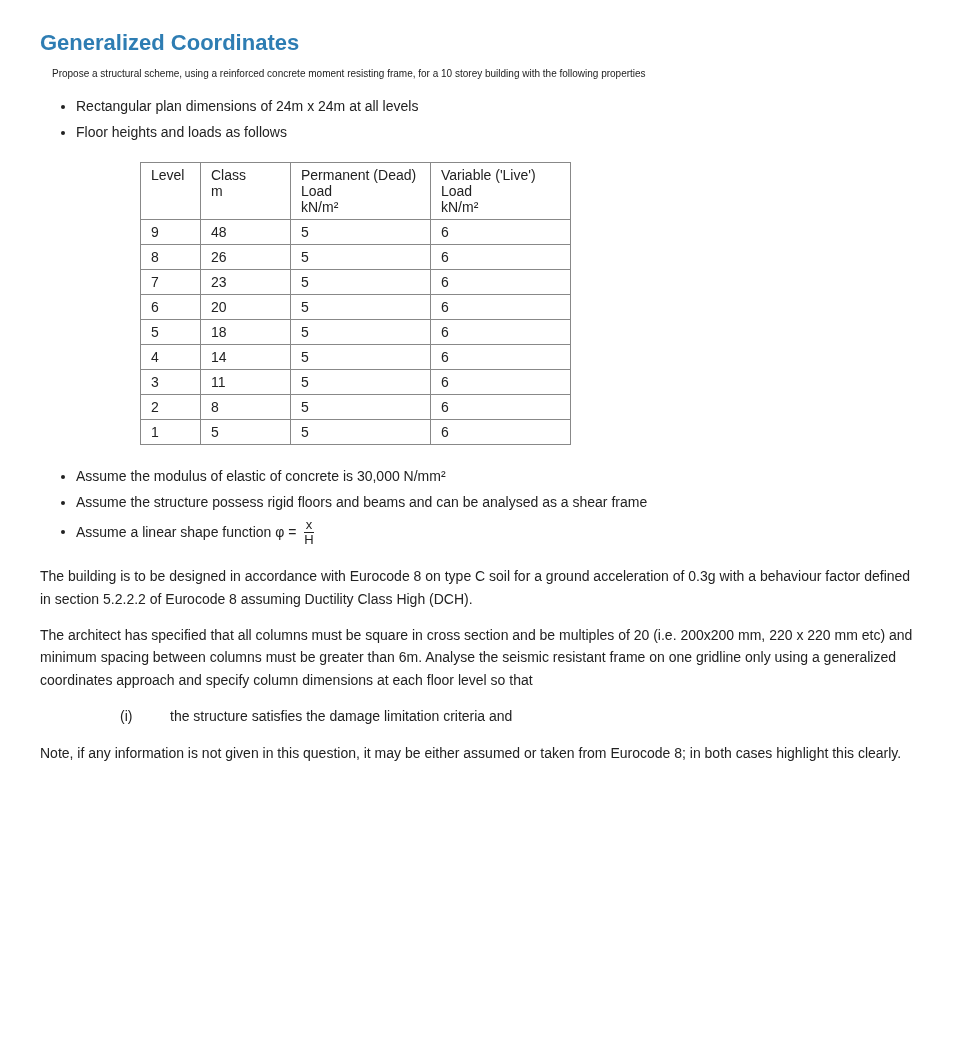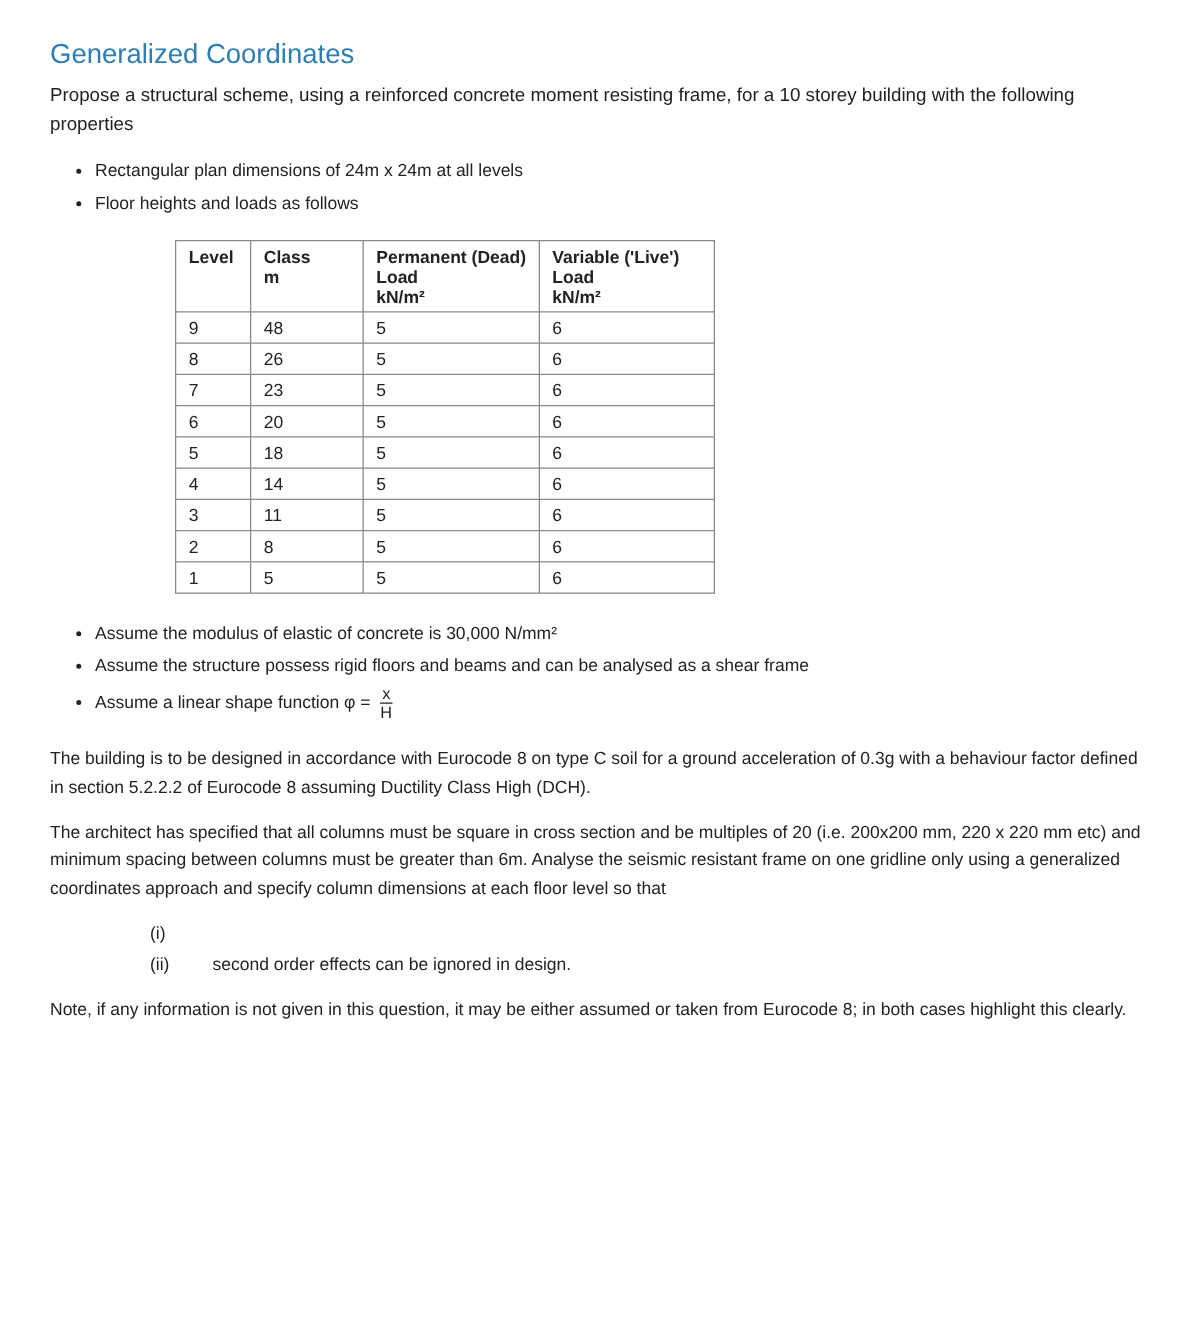--- a/index.html
+++ b/index.html
@@ -13,28 +13,29 @@
       font-family: Arial, sans-serif;
       font-size: 14px;
       color: #222222;
       padding: 30px 40px;
       max-width: 961px;
     }
 
     .page-title {
       color: #2e7db3;
       font-size: 22px;
-      font-weight: normal;
+      font-weight: bold;
       margin-bottom: 10px;
     }
 
     .intro-text {
-      font-size: 15px;
+      font-size: 10px;
       line-height: 1.5;
       margin-bottom: 14px;
+      margin-left: 12px;
     }
 
     .bullet-list {
       list-style: disc;
       padding-left: 36px;
       margin-bottom: 18px;
     }
 
     .bullet-list li {
       font-size: 14px;
@@ -62,21 +63,21 @@
     table td:first-child, table th:first-child {
       min-width: 60px;
     }
 
     .col-level { min-width: 70px; }
     .col-height { min-width: 90px; }
     .col-perm { min-width: 140px; }
     .col-var { min-width: 140px; margin-left: 44px; }
 
     .header-row td {
-      font-weight: bold;
+      font-weight: normal;
       vertical-align: top;
     }
 
     .section-paragraph {
       font-size: 14px;
       line-height: 1.6;
       margin-bottom: 14px;
     }
 
     .sub-list {
@@ -222,20 +223,17 @@
   </li>
 </ul>
 
 <p class="section-paragraph">The building is to be designed in accordance with Eurocode 8 on type C soil for a ground acceleration of 0.3g with a behaviour factor defined in section 5.2.2.2 of Eurocode 8 assuming Ductility Class High (DCH).</p>
 
 <p class="section-paragraph">The architect has specified that all columns must be square in cross section and be multiples of 20 (i.e. 200x200 mm, 220 x 220 mm etc) and minimum spacing between columns must be greater than 6m. Analyse the seismic resistant frame on one gridline only using a generalized coordinates approach and specify column dimensions at each floor level so that</p>
 
 <ul class="sub-list">
   <li>
     <span class="label">(i)</span>
-  </li>
-  <li>
-    <span class="label">(ii)</span>
-    <span>second order effects can be ignored in design.</span>
+    <span>the structure satisfies the damage limitation criteria and</span>
   </li>
 </ul>
 
 <p class="section-paragraph">Note, if any information is not given in this question, it may be either assumed or taken from Eurocode 8; in both cases highlight this clearly.</p>
 
 </body></html>

